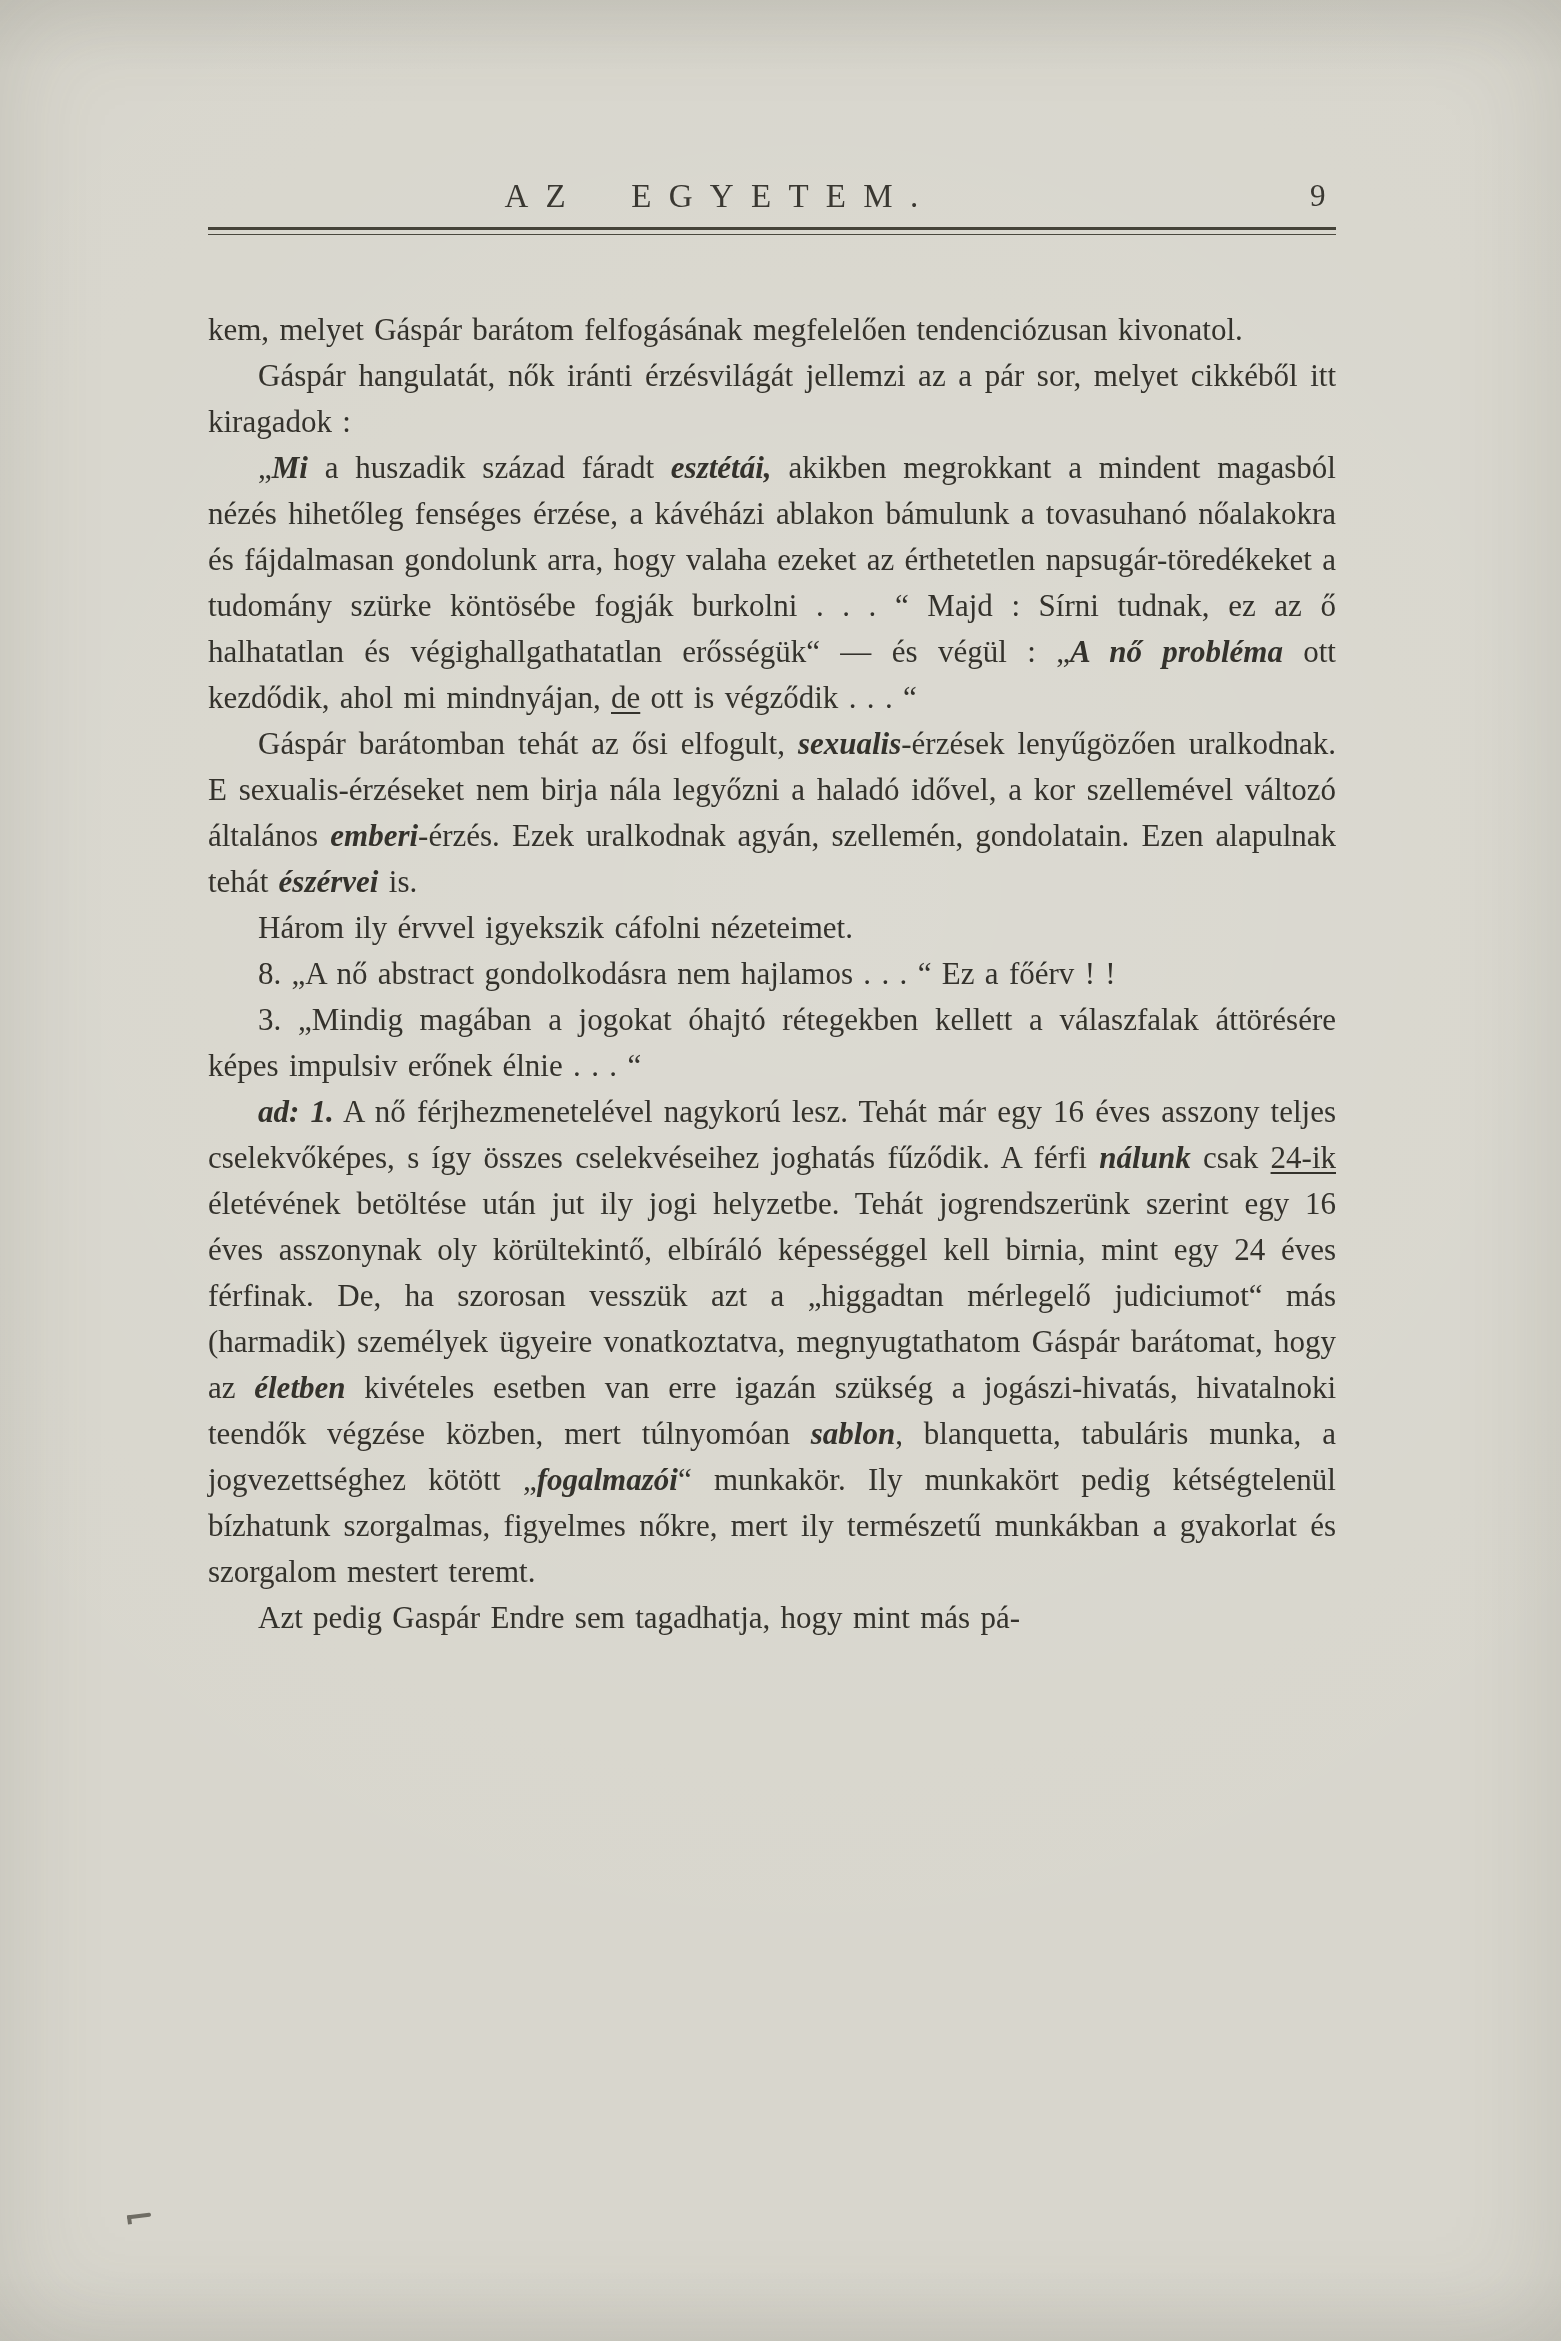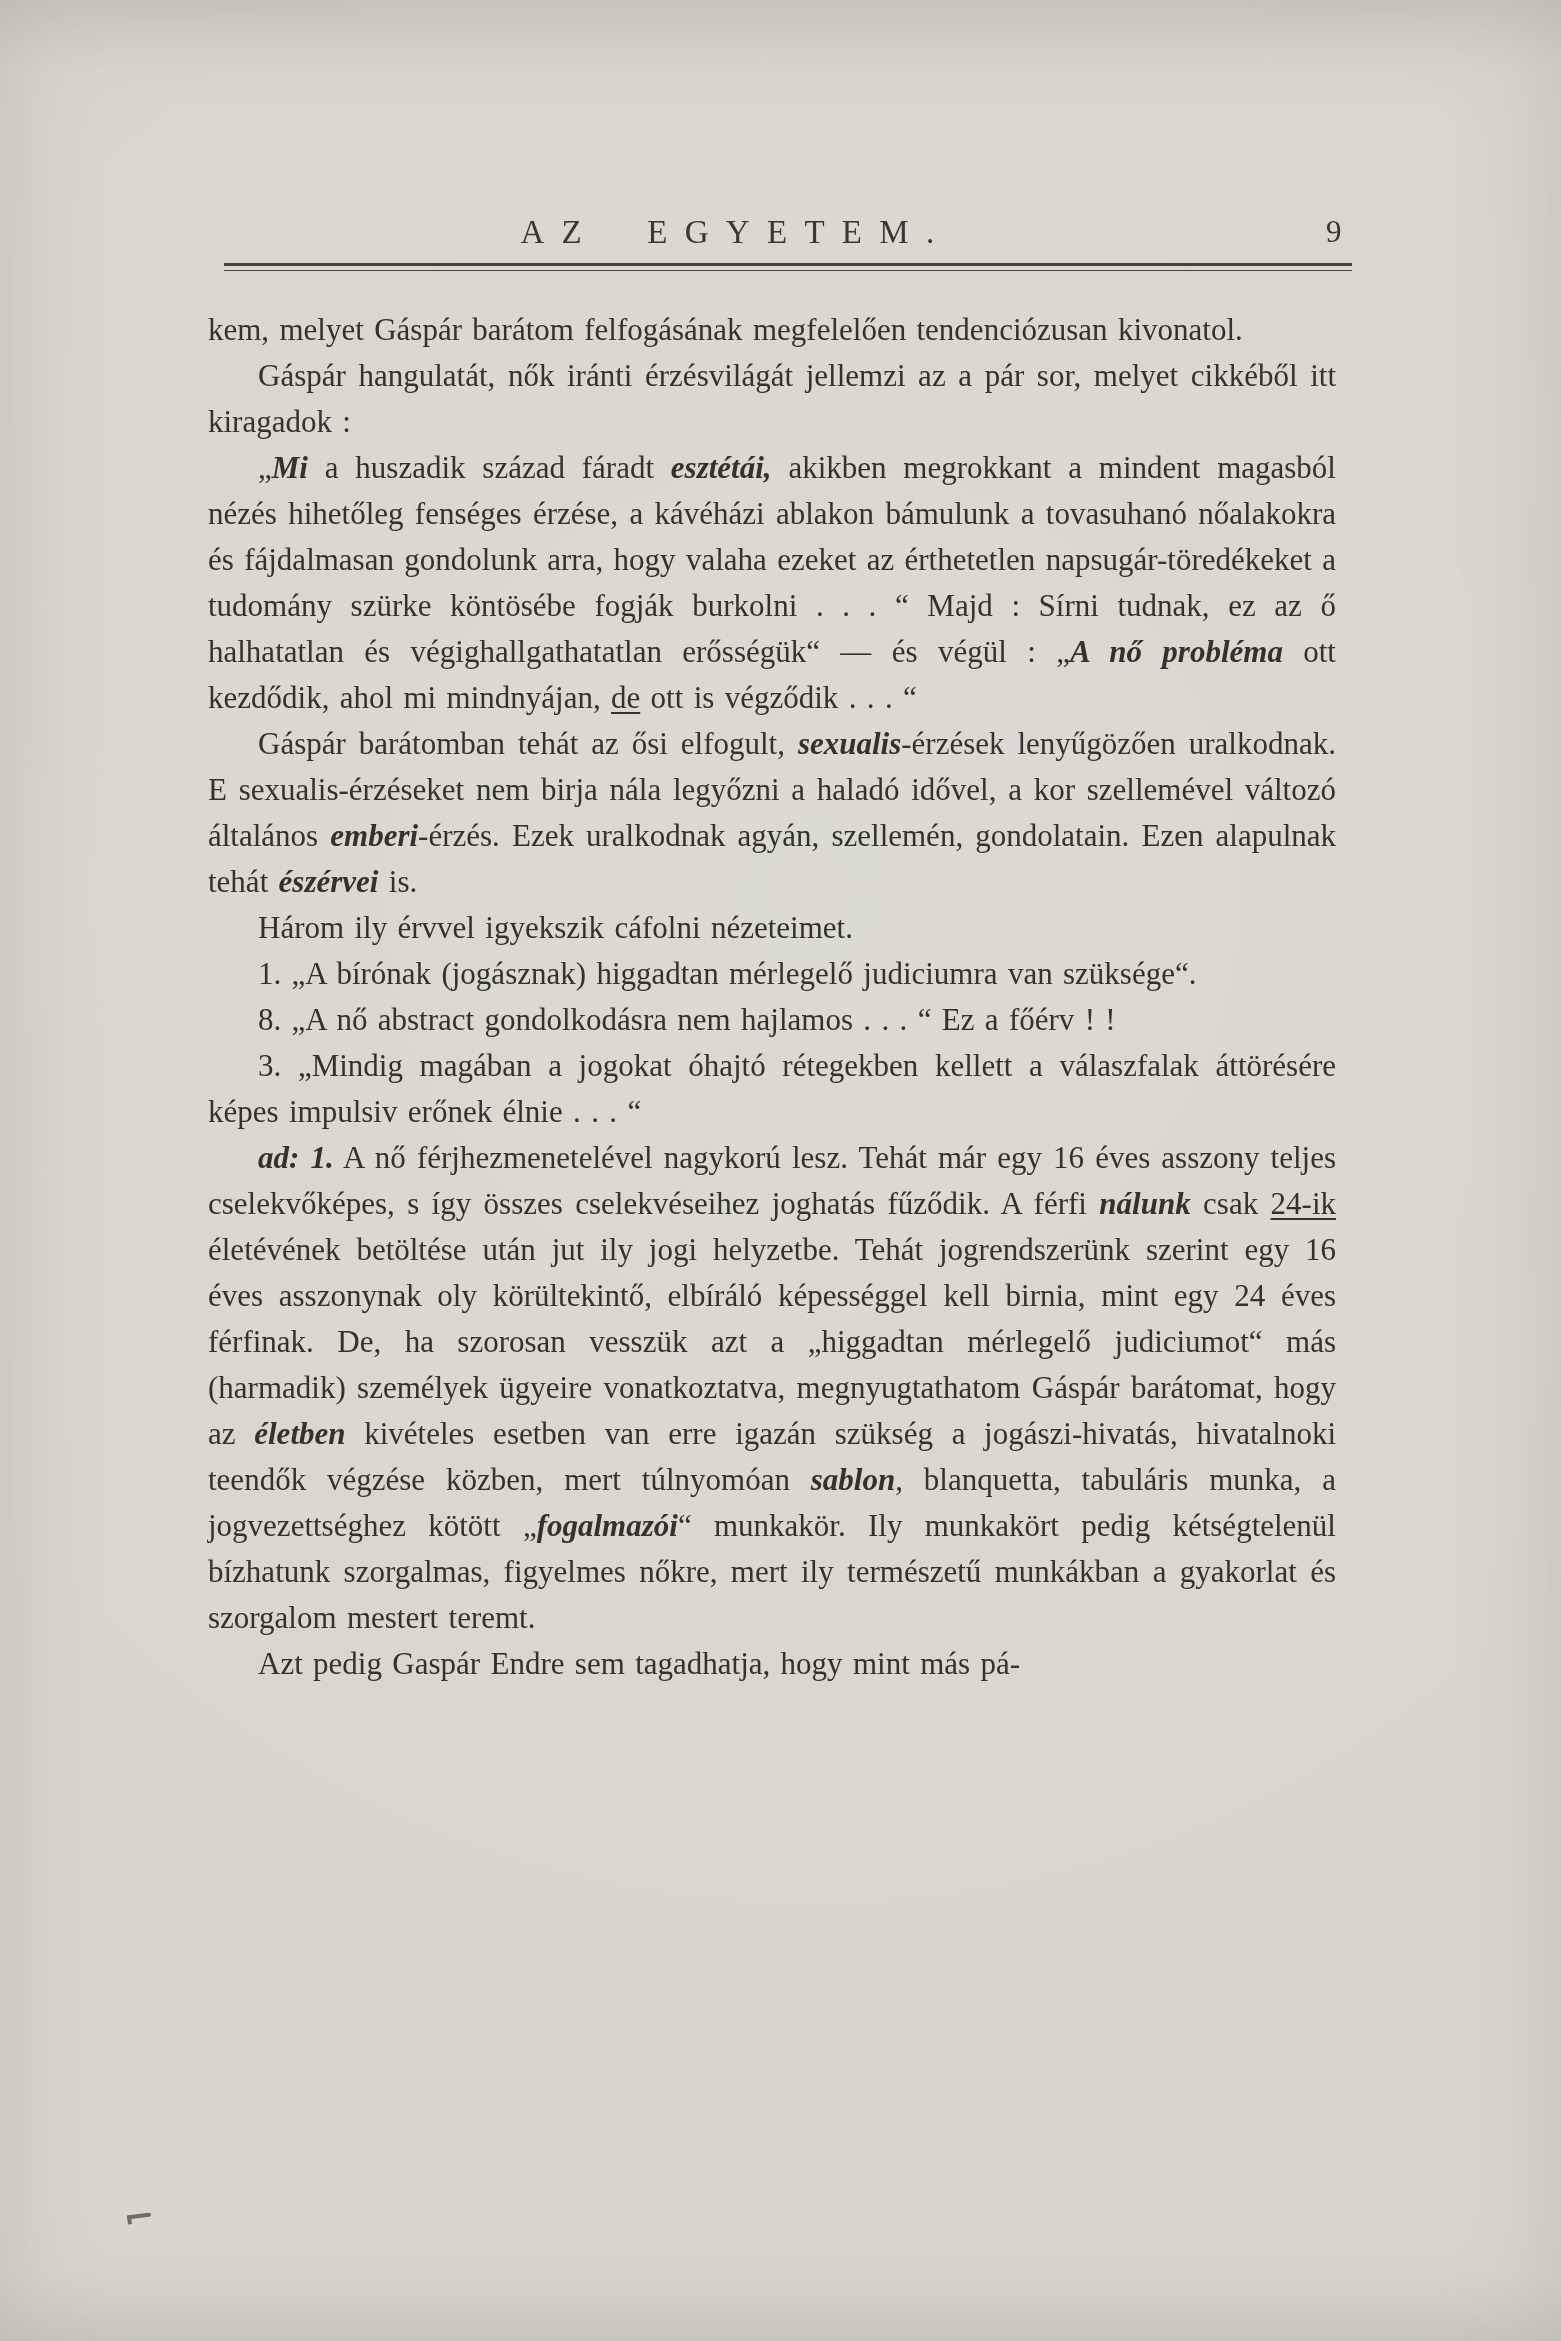--- a/index.html
+++ b/index.html
@@ -13,24 +13,23 @@
       linear-gradient(180deg, #cfcdc4 0%, #d8d6cd 3%, #d8d6cd 97%, #d1cfc6 100%),
       #d7d5cc;
     box-shadow: inset 0 0 104px rgba(90,88,80,0.18);
     color: #35332d;
     font-family: "Liberation Serif", "DejaVu Serif", serif;
     overflow: hidden;
   }
 
   .header {
     position: absolute;
-    left: 224px;
+    left: 208px;
     top: 178px;
     width: 1128px;
-    margin-top: 36px;
   }
   .journal-title {
     text-align: center;
     font-size: 33px;
     letter-spacing: 17.3px;
     word-spacing: 22.6px;
     color: #3a3832;
     padding-right: 104px; 
   }
   .page-number {
@@ -92,21 +91,20 @@
     <div class="page-number">9</div>
     <div class="header-rule"></div>
   </div>
 
   <div class="text-block">
       <p class=""><span>kem, melyet Gáspár barátom felfogásának megfelelően tendenciózusan kivonatol.</span></p>
       <p class="indent"><span>Gáspár hangulatát, nők iránti érzésvilágát jellemzi az a pár sor, melyet cikkéből itt kiragadok :</span></p>
       <p class="indent"><span>„</span><span class="italic">Mi</span><span> a huszadik század fáradt </span><span class="italic">esztétái,</span><span> akikben megrokkant a mindent magasból nézés hihetőleg fenséges érzése, a kávéházi ablakon bámulunk a tovasuhanó nőalakokra és fájdalmasan gondolunk arra, hogy valaha ezeket az érthetetlen napsugár-töredékeket a tudomány szürke köntösébe fogják burkolni . . . “ Majd : Sírni tudnak, ez az ő halhatatlan és végighallgathatatlan erősségük“ — és végül : „</span><span class="italic">A nő probléma</span><span> ott kezdődik, ahol mi mindnyájan, </span><span class="underline">de</span><span> ott is végződik . . . “</span></p>
       <p class="indent"><span>Gáspár barátomban tehát az ősi elfogult, </span><span class="italic">sexualis</span><span>-érzések lenyűgözően uralkodnak. E sexualis-érzéseket nem birja nála legyőzni a haladó idővel, a kor szellemével változó általános </span><span class="italic">emberi</span><span>-érzés. Ezek uralkodnak agyán, szellemén, gondolatain. Ezen alapulnak tehát </span><span class="italic">észérvei</span><span> is.</span></p>
       <p class="indent"><span>Három ily érvvel igyekszik cáfolni nézeteimet.</span></p>
-      <p class="indent"><span>1. „A bírónak (jogásznak) higgadtan mérlegelő judiciumra van szüksége“.</span></p>
       <p class="indent"><span>8. „A nő abstract gondolkodásra nem hajlamos . . . “ Ez a főérv ! !</span></p>
       <p class="indent"><span>3. „Mindig magában a jogokat óhajtó rétegekben kellett a válaszfalak áttörésére képes impulsiv erőnek élnie . . . “</span></p>
       <p class="indent"><span class="italic">ad: 1.</span><span> A nő férjhezmenetelével nagykorú lesz. Tehát már egy 16 éves asszony teljes cselekvőképes, s így összes cselekvéseihez joghatás fűződik. A férfi </span><span class="italic">nálunk</span><span> csak </span><span class="underline">24-ik</span><span> életévének betöltése után jut ily jogi helyzetbe. Tehát jogrendszerünk szerint egy 16 éves asszonynak oly körültekintő, elbíráló képességgel kell birnia, mint egy 24 éves férfinak. De, ha szorosan vesszük azt a „higgadtan mérlegelő judiciumot“ más (harmadik) személyek ügyeire vonatkoztatva, megnyugtathatom Gáspár barátomat, hogy az </span><span class="italic">életben</span><span> kivételes esetben van erre igazán szükség a jogászi-hivatás, hivatalnoki teendők végzése közben, mert túlnyomóan </span><span class="italic">sablon</span><span>, blanquetta, tabuláris munka, a jogvezettséghez kötött „</span><span class="italic">fogalmazói</span><span>“ munkakör. Ily munkakört pedig kétségtelenül bízhatunk szorgalmas, figyelmes nőkre, mert ily természetű munkákban a gyakorlat és szorgalom mestert teremt.</span></p>
       <p class="indent"><span>Azt pedig Gaspár Endre sem tagadhatja, hogy mint más pá-</span></p>
     </div>
 
   <div class="stray-mark"></div>
 
 </div>
 

